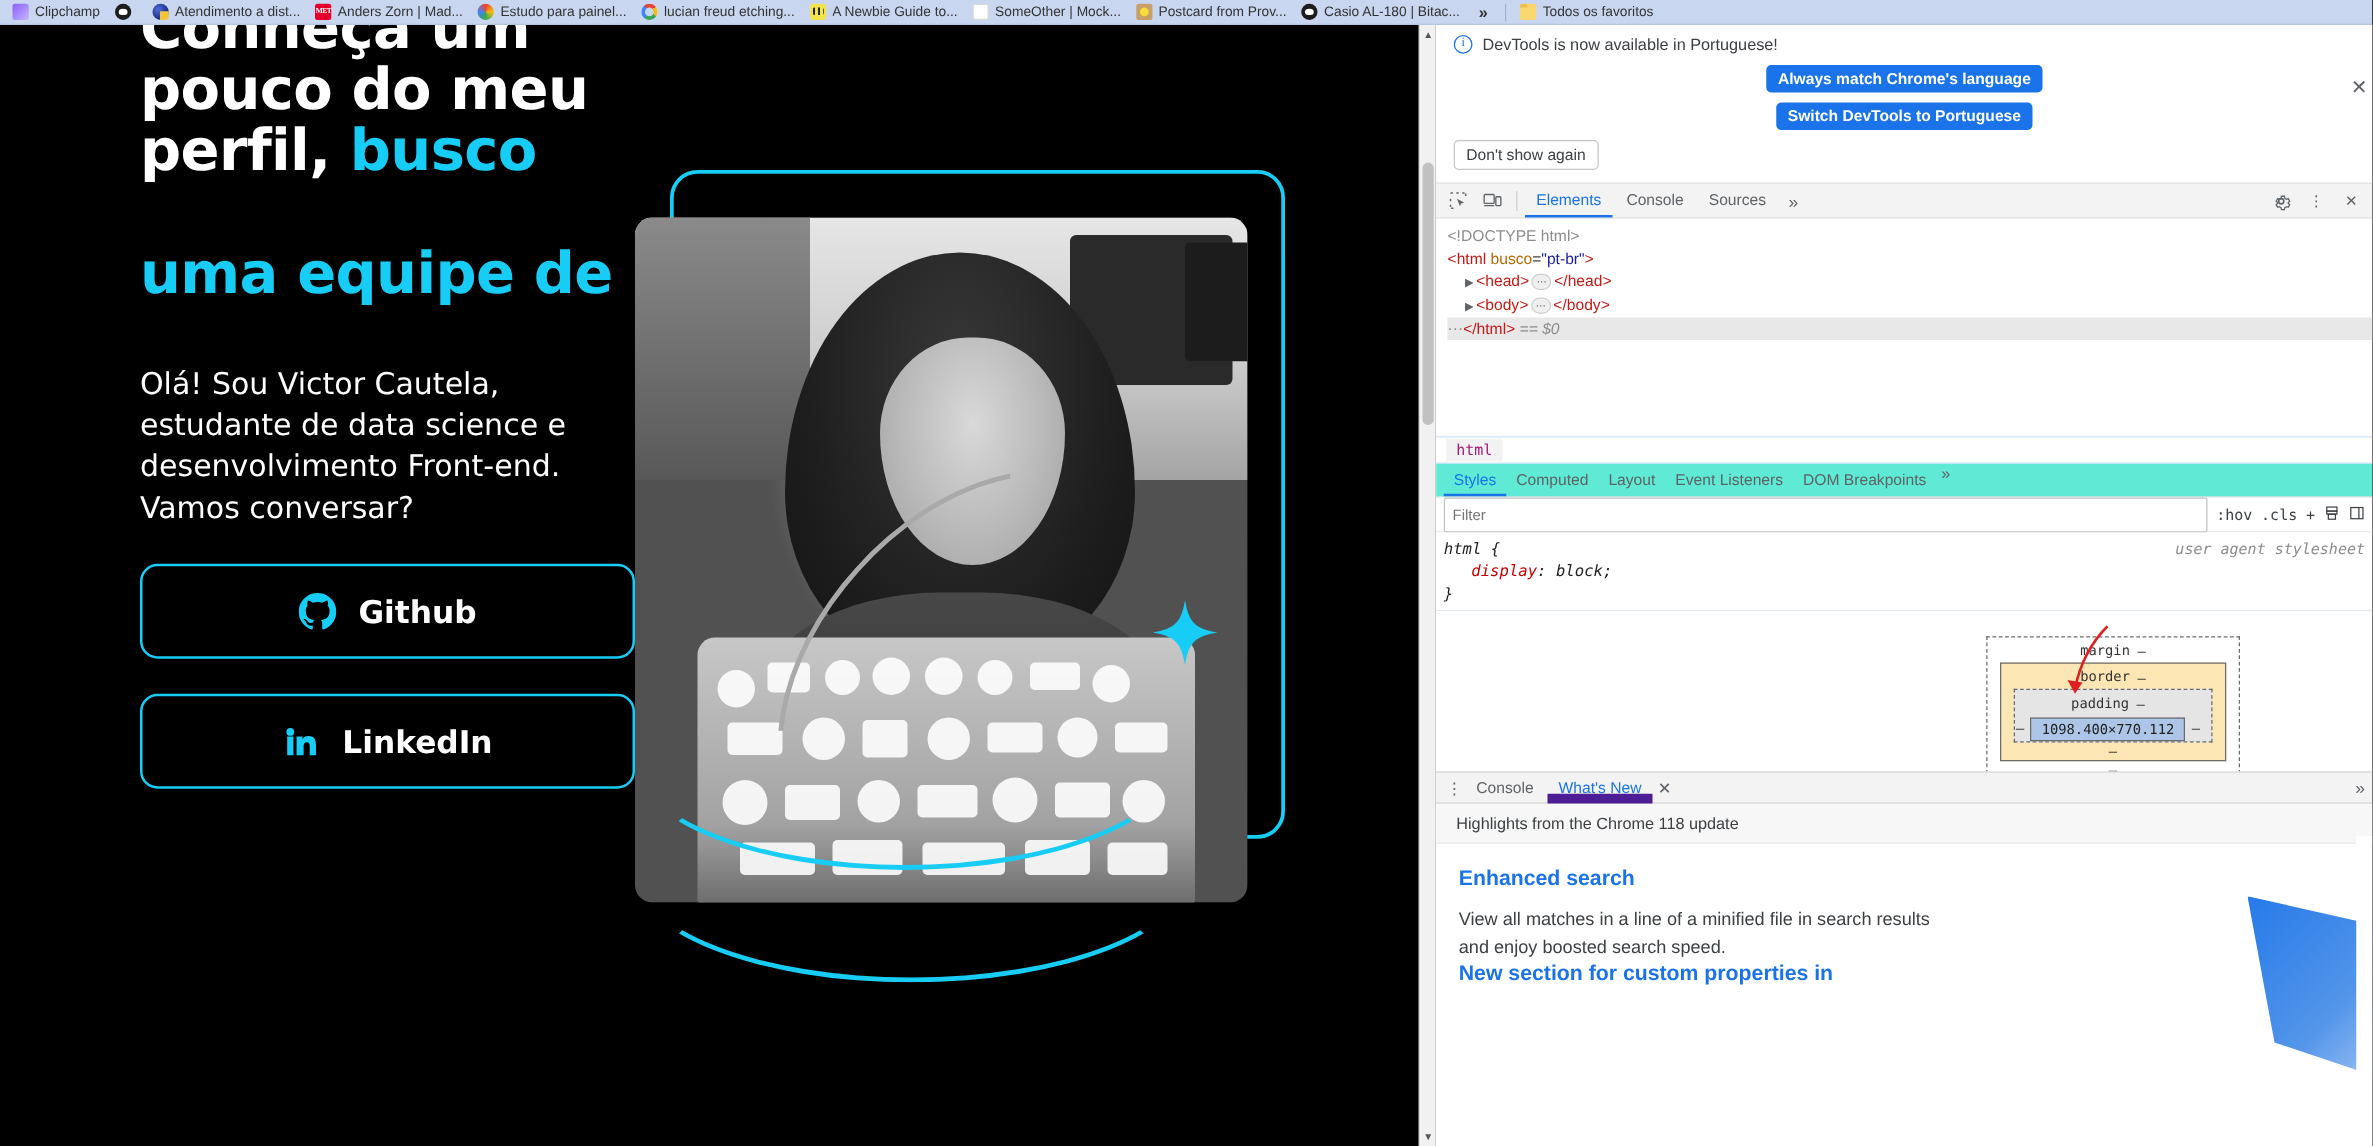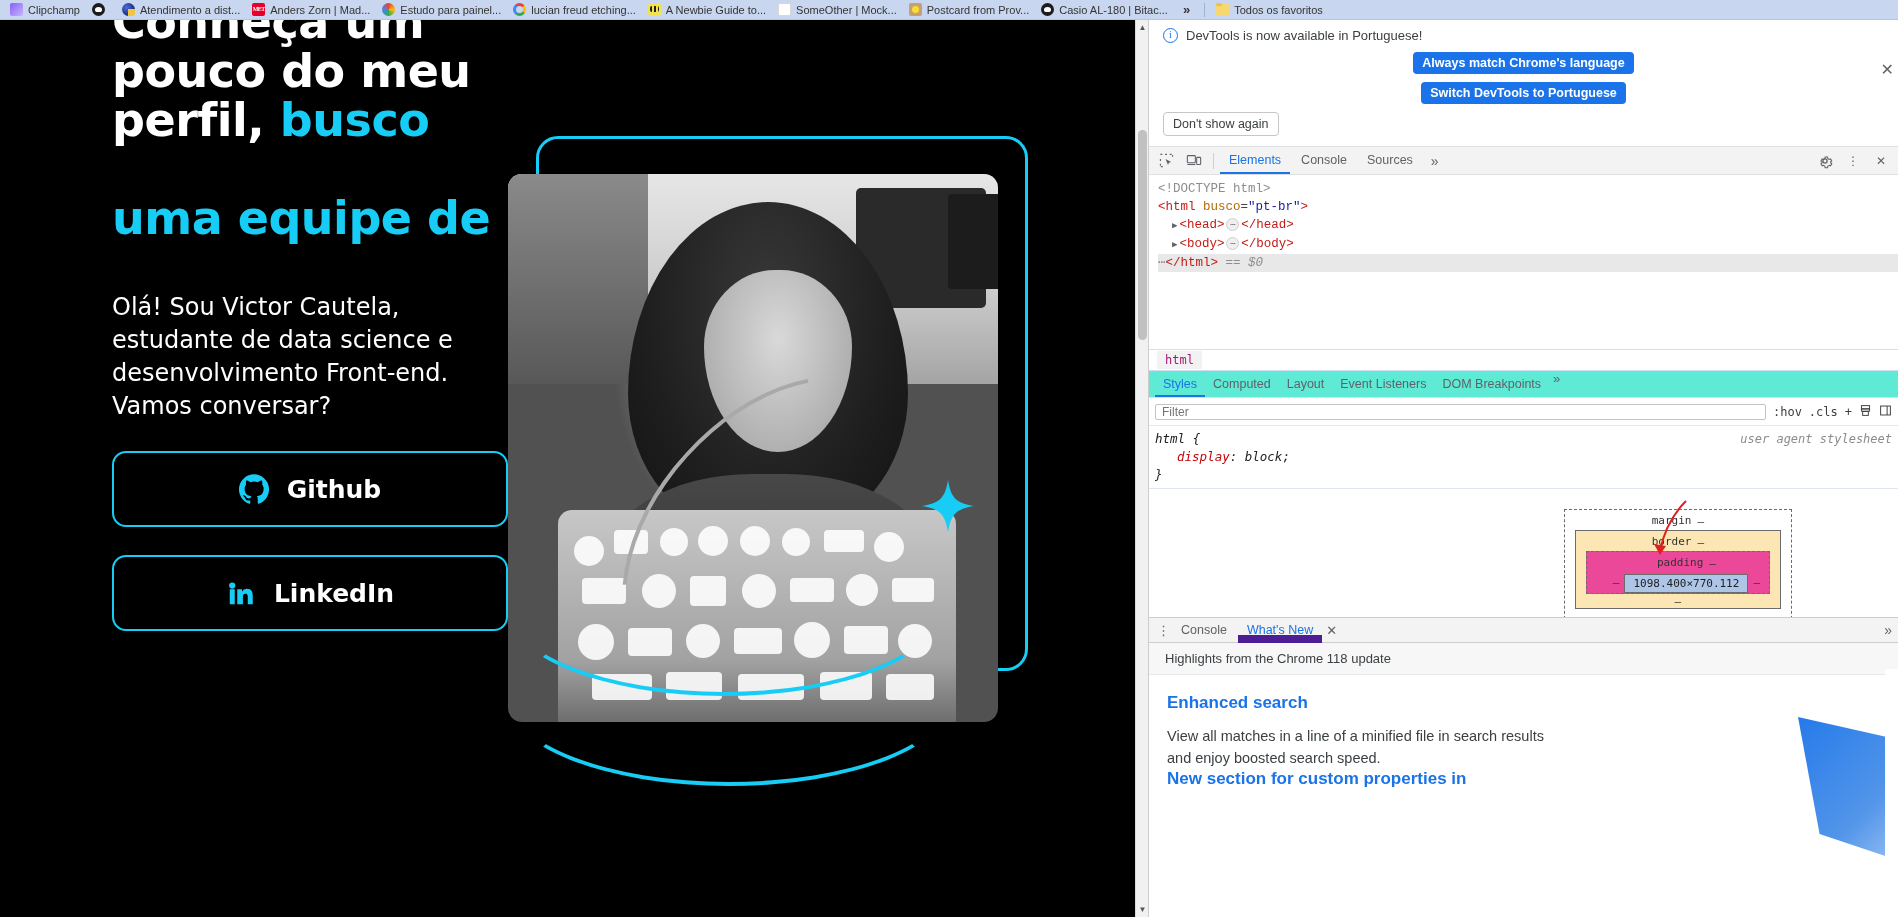--- a/index.html
+++ b/index.html
@@ -273,21 +273,21 @@
   .dt-vsep { width:1px;height:16px;background:#d0d0d0;margin:0 4px; }
   .dt-tab {
     padding:0 9px; height:27px; line-height:27px; font-size:12.5px;
     color:#5f6368; cursor:pointer; white-space:nowrap;
   }
   .dt-tab.active { color:#1a73e8; border-bottom:2px solid #1a73e8; font-weight:normal;}
   .dt-more { padding:0 7px; font-size:14px; color:#5f6368; cursor:pointer;}
   #dt-tabbar-right { margin-left:auto; display:flex; align-items:center; gap:2px;}
   #dt-dom {
     padding:5px 0 0 9px;
-    font-family:Liberation Mono, monospace;
+    font-family:Liberation Sans, sans-serif;
     font-size:12.5px; line-height:18px;
     background:#fff;
     height:104px;
     overflow:hidden;
   }
   .tok-comment{color:#8d8d8d;} .tok-tag2{color:#c41a16;}
   .tok-attr{color:#b36a00;} .tok-val{color:#1a1aa6;}
   .tok-punct{color:#444;}
   .dom-line{white-space:nowrap;}
   .dom-line.indent1{padding-left:14px;}
@@ -311,21 +311,21 @@
     border-bottom:1px solid #e0e0e0; background:#5eead4; padding-left:6px;
   }
   .st-tab { padding:0 8px; height:26px; line-height:26px; font-size:12.5px; color:#5f6368; cursor:pointer; white-space:nowrap;}
   .st-tab.active { color:#1a73e8; border-bottom:2px solid #1a73e8; }
   .st-more { padding:0 4px; color:#5f6368; font-size:13px; cursor:pointer;}
   #dt-filter-row {
     height:28px; display:flex; align-items:center; gap:7px; padding:0 6px;
     border-bottom:1px solid #e6e6e6; background:#fff;
   }
   #dt-filter-input {
-    flex:1 1 auto; height:16px; border:1px solid #c4c4c4; border-radius:2px;
+    flex:1 1 auto; height:28px; border:1px solid #c4c4c4; border-radius:2px;
     font-size:12px; padding:0 6px; color:#5f6368;
     font-family:"Liberation Sans", sans-serif; background:#fff;
   }
   .filt-act { font-family:"DejaVu Sans Mono", monospace; font-size:12px; color:#3c4043; cursor:pointer; }
   #dt-rules {
     font-family:"DejaVu Sans Mono", monospace; font-size:12.5px; line-height:18px;
     padding:4px 6px 4px 6px; background:#fff; position:relative;
     border-bottom:1px solid #dfe6ef;
   }
   .rule-head { display:flex; justify-content:space-between; }
@@ -341,21 +341,21 @@
     position:absolute; right:106px; top:20px;
     font-family:"DejaVu Sans Mono", monospace;
   }
   .bm-margin {
     border:1px dashed #6b6b6b; padding:4px 10px 0 10px; background:#fff;
   }
   .bm-border {
     border:1px solid #6b6b6b; background:#fbe6b4; padding:4px 10px 0 10px; margin-top:2px;
   }
   .bm-padding {
-    border:1px dashed #6b6b6b; background:#ec4899; padding:4px 9px 0 26px; margin-top:2px;
+    border:1px dashed #6b6b6b; background:#e5e5e5; padding:4px 9px 0 1px; margin-top:2px;
   }
   .bm-content {
     border:1px solid #6b6b6b; background:#adc5e7; padding:2px 8px; margin-top:2px;
     font-size:11px; color:#222;
   }
   .bm-label { font-size:11px; color:#333; text-align:left; }
   .bm-row { display:flex; align-items:center; justify-content:center; gap:6px; font-size:11px; color:#333;}
   .bm-dash { font-size:11px; color:#333; }
   #bm-arrow { position:absolute; right:96px; top:-12px; width:70px; height:70px; pointer-events:none;}
   #dt-drawer-tabs {

